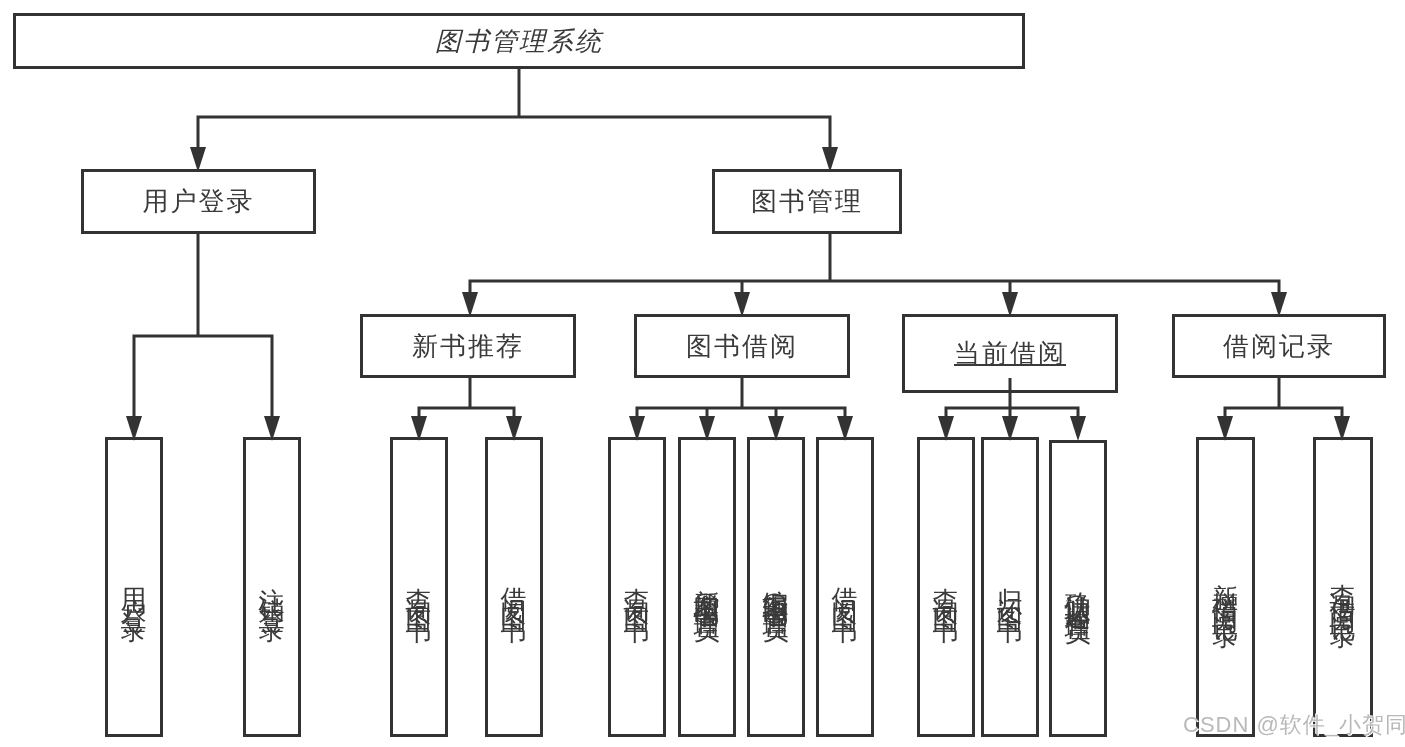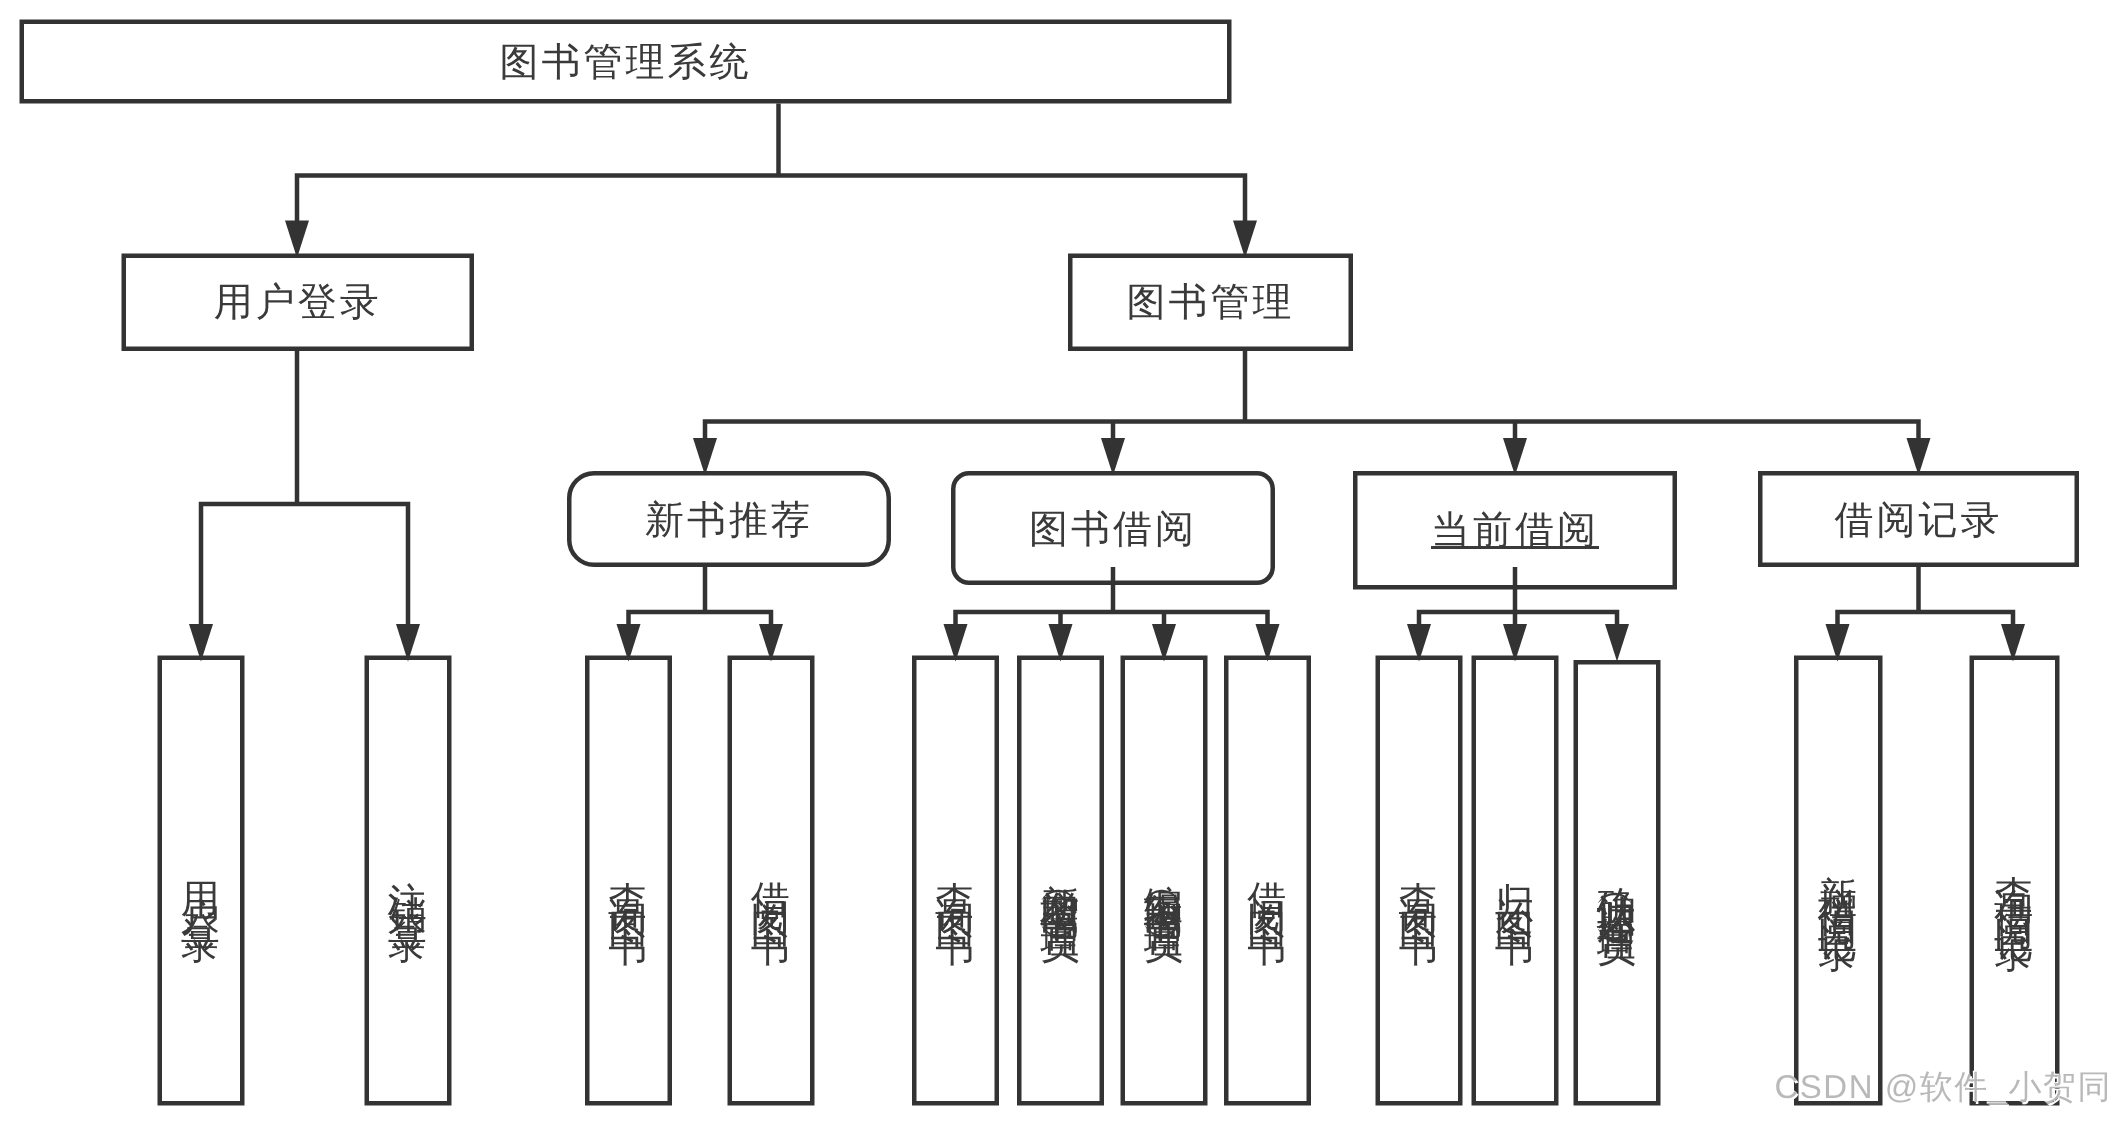--- a/index.html
+++ b/index.html
@@ -114,27 +114,27 @@
       <polygon points="1070,416 1086,416 1078,441"></polygon>
     </g>
     <g>
       <path d="M1279,378 V408"></path>
       <path d="M1225,420 V408 H1342 V420"></path>
       <polygon points="1217,416 1233,416 1225,441"></polygon>
       <polygon points="1334,416 1350,416 1342,441"></polygon>
     </g>
   </svg>
 
-  <div class="node hbox" style="left:13px; top:13px; width:808px; height:56px;">图书管理系统</div>
+  <div class="node hbox" style="left:13px; top:13px; width:1012px; height:56px;font-style:italic;">图书管理系统</div>
 
   <div class="node hbox" style="left:81px; top:169px; width:235px; height:65px;">用户登录</div>
   <div class="node hbox" style="left:712px; top:169px; width:190px; height:65px;">图书管理</div>
 
-  <div class="node hbox" style="left:378px; top:314px; width:216px; height:64px;border-radius:18px;">新书推荐</div>
-  <div class="node hbox" style="left:634px; top:314px; width:216px; height:76px;border-radius:12px;">图书借阅</div>
+  <div class="node hbox" style="left:360px; top:314px; width:216px; height:64px;">新书推荐</div>
+  <div class="node hbox" style="left:634px; top:314px; width:216px; height:64px;">图书借阅</div>
   <div class="node hbox" style="left:902px; top:314px; width:216px; height:79px;text-decoration:underline;">当前借阅</div>
   <div class="node hbox" style="left:1172px; top:314px; width:214px; height:64px;">借阅记录</div>
 
   <div class="node vbox" style="left:105px; top:437px; width:58px; height:300px;">用户登录</div>
   <div class="node vbox" style="left:243px; top:437px; width:58px; height:300px;">注销登录</div>
 
   <div class="node vbox" style="left:390px; top:437px; width:58px; height:300px;">查询图书</div>
   <div class="node vbox" style="left:485px; top:437px; width:58px; height:300px;">借阅图书</div>
 
   <div class="node vbox" style="left:608px; top:437px; width:58px; height:300px;">查询图书</div>

